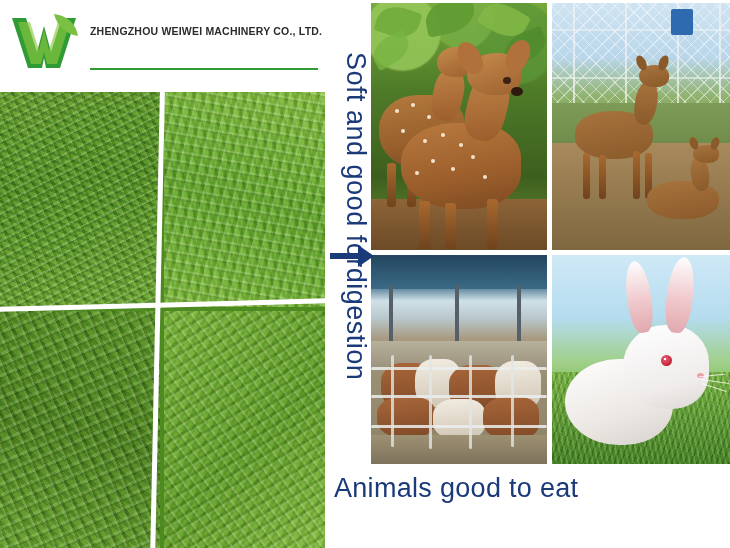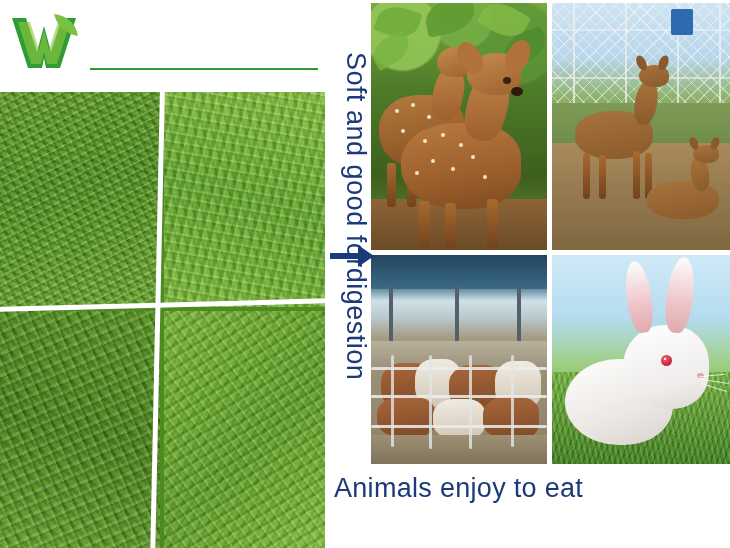--- a/index.html
+++ b/index.html
@@ -386,20 +386,21 @@
 
   <div id="logo-area">
     <div id="logo-mark">
       <svg viewBox="0 0 72 60" width="72" height="60" aria-hidden="true">
         <path d="M2 6 L16 6 L27 40 L34 14 L41 40 L52 6 L66 6 L50 56 L36 56 L34 46 L32 56 L18 56 Z" fill="#2e9b34"></path>
         <path d="M8 10 L20 10 L29 38 L34 18 L39 38 L48 10 L60 10 L47 52 L37 52 L34 40 L31 52 L21 52 Z" fill="#8cc63f" opacity="0.65"></path>
         <path d="M44 2 C58 4 66 12 68 24 C56 22 47 14 44 2 Z" fill="#7ac143"></path>
       </svg>
     </div>
     <div id="logo-text-wrap">
+      <div id="logo-sub">ZHENGZHOU WEIWEI MACHINERY CO., LTD.</div>
     </div>
     <div id="logo-rule"></div>
   </div>
 
   <div id="grass-photo">
     <div class="grass-cell" id="gc1">
       <div class="grass-tex tex-a" style="transform: rotate(8deg);"></div>
     </div>
     <div class="grass-cell" id="gc2">
       <div class="grass-tex tex-b" style="transform: rotate(-14deg);"></div>
@@ -533,15 +534,15 @@
   </div>
 
   <div id="vertical-caption">Soft and good fordigestion</div>
 
   <div id="arrow">
     <svg viewBox="0 0 44 26" width="44" height="26" aria-hidden="true">
       <path d="M0 10 L28 10 L28 2 L44 13 L28 24 L28 16 L0 16 Z" fill="#1b3a7a"></path>
     </svg>
   </div>
 
-  <div id="bottom-caption">Animals enjoy to eat</div>
+  <div id="bottom-caption">Animals good to eat</div>
 
 </div>
 
 </body></html>

